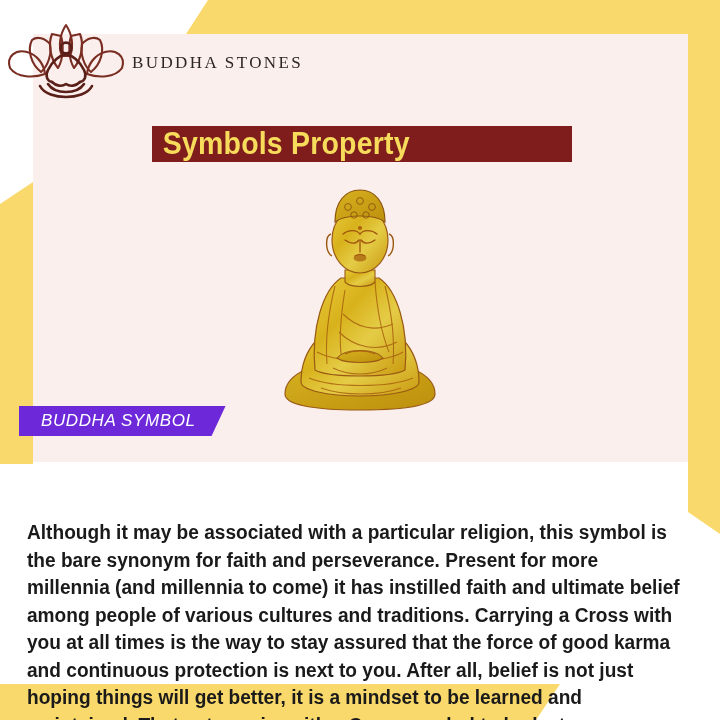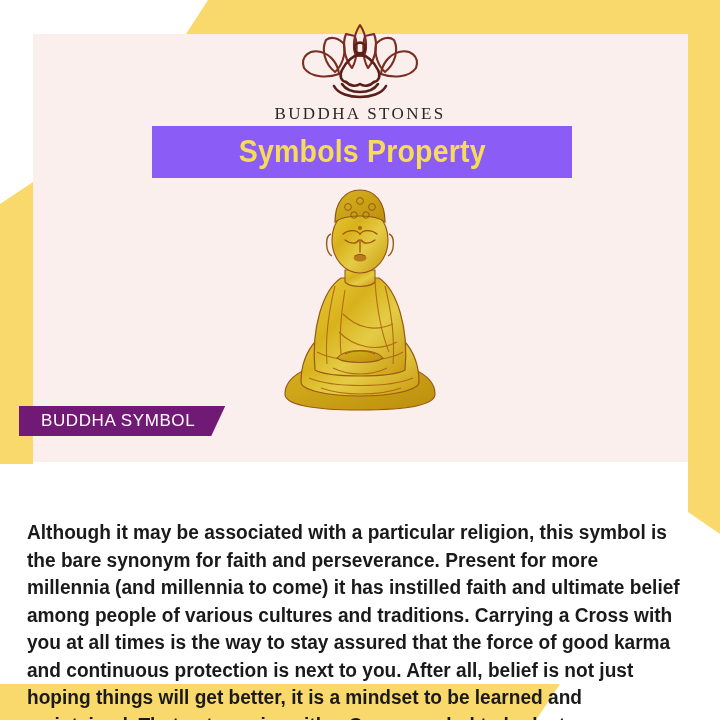--- a/index.html
+++ b/index.html
@@ -77,21 +77,21 @@
     background: #ffffff;
   }
 
   
   .logo-wrap {
     position: absolute;
     left: 0;
     right: 0;
     top: 22px;
     display: flex;
-    flex-direction: column;
+    flex-direction: row;
     align-items: center;
   }
   .logo-mark {
     width: 132px;
     height: 78px;
     display: block;
   }
   .logo-word {
     margin-top: 4px;
     font-family: "Liberation Serif", serif;
@@ -100,25 +100,24 @@
     color: #2c2622;
     font-weight: 400;
   }
 
   
   .title-banner {
     position: absolute;
     left: 152px;
     top: 126px;
     width: 420px;
-    height: 52px;
-    background: #8b5cf6;
+    height: 36px;
+    background: #7f1d1d;
     display: flex;
     align-items: center;
-    justify-content: center;
   }
   .title-text {
     font-family: "Liberation Sans Narrow", "Liberation Sans", sans-serif;
     font-size: 31px;
     font-weight: bold;
     color: #f7dc5c;
     letter-spacing: 0.2px;
     transform: scaleX(0.92);
   }
 
@@ -137,24 +136,25 @@
     display: block;
   }
 
   
   .ribbon {
     position: absolute;
     left: 19px;
     top: 406px;
     height: 30px;
     padding: 0 30px 0 22px;
-    background: #701a75;
+    background: #6d28d9;
     display: flex;
     align-items: center;
     clip-path: polygon(0 0, 100% 0, calc(100% - 14px) 100%, 0 100%);
+    font-style: italic;
   }
   .ribbon-text {
     color: #ffffff;
     font-size: 17px;
     letter-spacing: 0.6px;
     font-weight: 400;
   }
 
   
   .subtitle {

